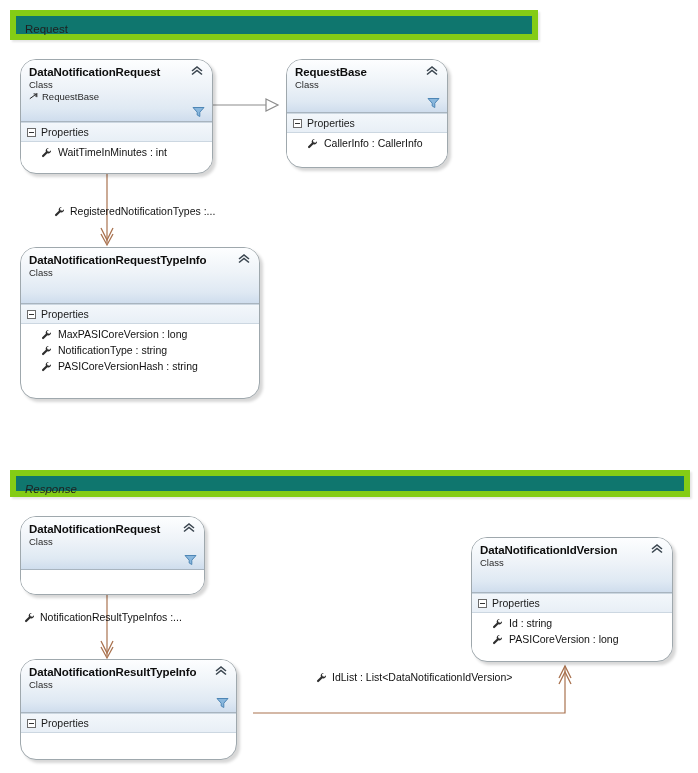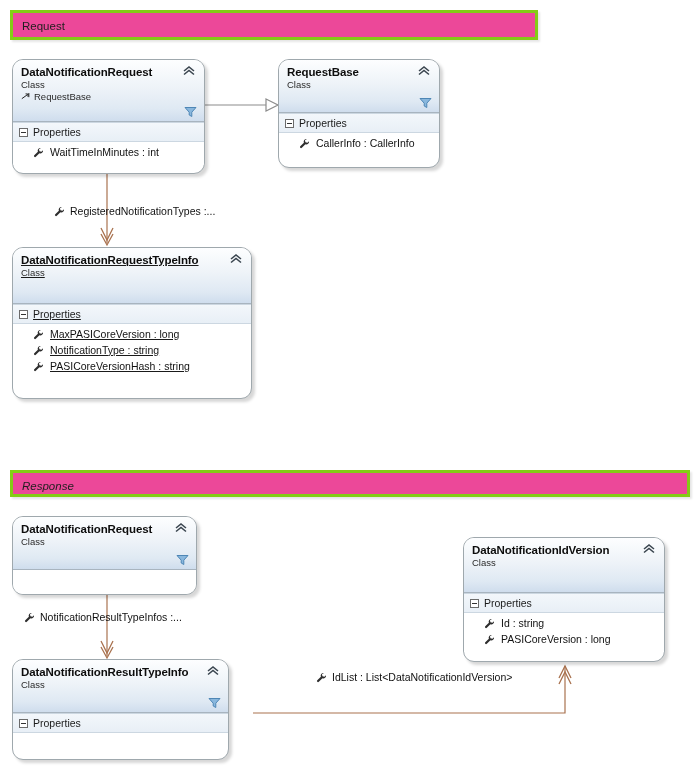--- a/index.html
+++ b/index.html
@@ -18,42 +18,43 @@
   }
   #canvas {
     position: absolute;
     left: 0; top: 0;
     width: 698px;
     height: 773px;
   }
   
   .comment-box {
     position: absolute;
-    background: #ec4899;
-    border: 3px solid #84cc16;
+    background: #0f766e;
+    border: 6px solid #84cc16;
     box-sizing: border-box;
     box-shadow: 2px 2px 2px rgba(0,0,0,0.10);
   }
   .comment-label {
     position: absolute;
     left: 9px;
     top: 7px;
     font-size: 11.5px;
     color: #1f1f1f;
     white-space: nowrap;
   }
   
   .class-shape {
     position: absolute;
     box-sizing: border-box;
     border: 1px solid #9fa8ad;
-    border-radius: 11px;
+    border-radius: 16px;
     background: #ffffff;
     box-shadow: 3px 3px 3px rgba(0,0,0,0.16);
     overflow: hidden;
+    margin-left: 8px;
   }
   .class-header {
     position: relative;
     background: linear-gradient(to bottom, #fdfeff 0%, #eef3f8 45%, #dfe9f3 80%, #cfdded 100%);
     border-bottom: 1px solid #a8b4bf;
     padding: 6px 8px 4px 8px;
     box-sizing: border-box;
   }
   .class-name {
     font-weight: bold;
@@ -263,21 +264,21 @@
     <div class="member-list">
       <div class="member-row">
         <svg class="wrench-icon" viewBox="0 0 12 12">
           <path d="M8.6 1.2a2.9 2.9 0 0 0-3.3 3.9L1.4 9a1.2 1.2 0 1 0 1.7 1.7l3.9-3.9a2.9 2.9 0 0 0 3.9-3.3L9.2 5.1 7 4.6 6.5 2.4z" fill="#2e2e2e"></path>
         </svg>
         <span>CallerInfo : CallerInfo</span>
       </div>
     </div>
   </div>
 
-  <div class="class-shape" style="left:12px; top:247px; width:240px; height:152px;text-decoration:underline;">
+  <div class="class-shape" style="left:12px; top:247px; width:240px; height:152px;">
     <div class="class-header" style="height:56px;">
       <div class="class-name">DataNotificationRequestTypeInfo</div>
       <div class="class-stereotype">Class</div>
       <div class="header-icons">
         <svg class="chevron-icon" viewBox="0 0 14 12">
           <polyline points="2,6 7,2 12,6" fill="none" stroke="#3b4650" stroke-width="1.6"></polyline>
           <polyline points="2,9.5 7,5.5 12,9.5" fill="none" stroke="#3b4650" stroke-width="1.6"></polyline>
         </svg>
       </div>
     </div>

